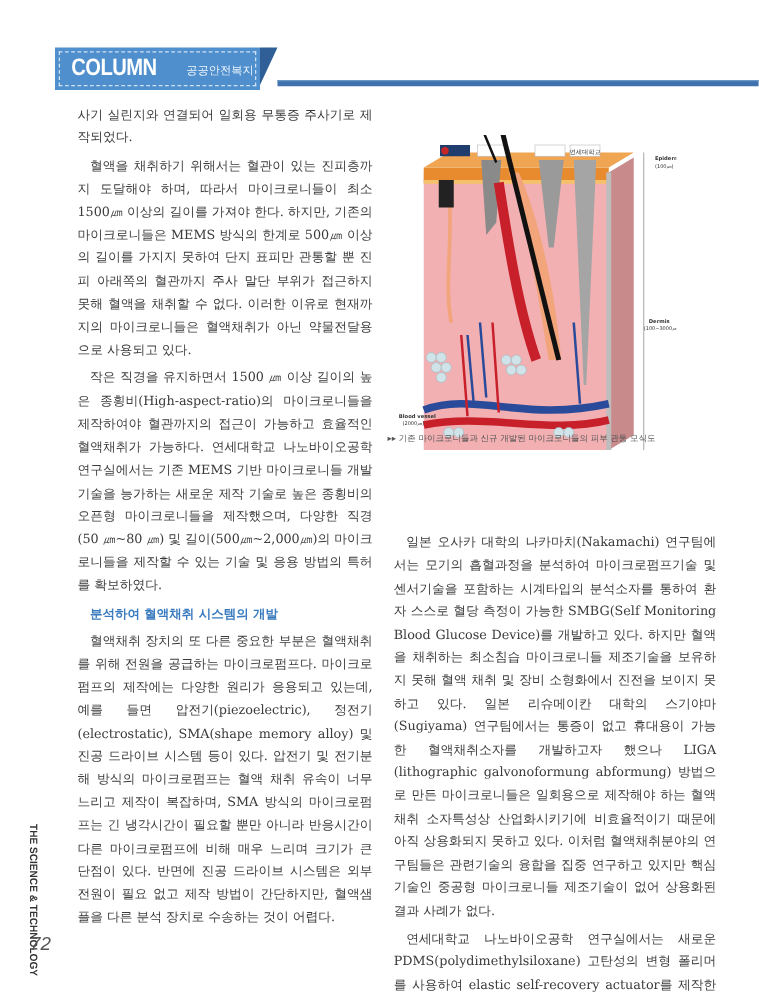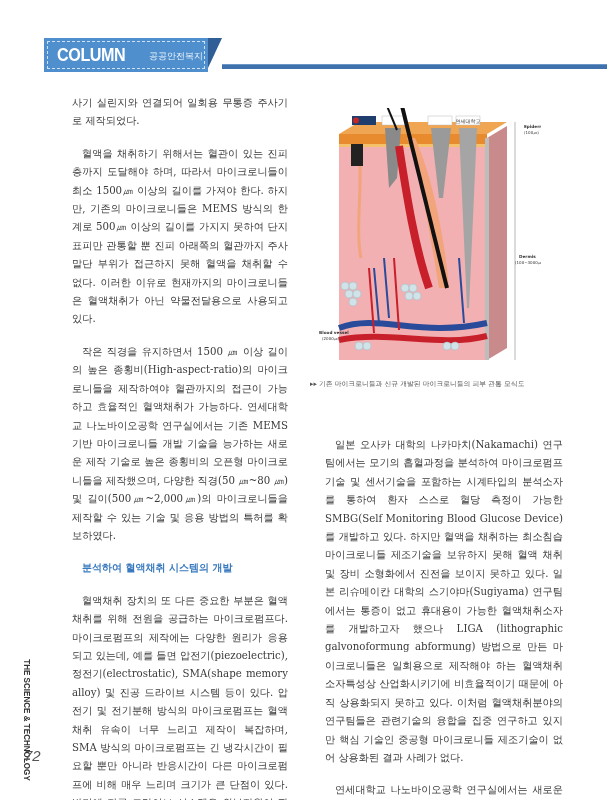--- a/index.html
+++ b/index.html
@@ -8,26 +8,26 @@
   .header-band{position:absolute;left:44px;top:38px;width:164px;height:34px;background:#4f8fce;}
   .header-band .dash{position:absolute;left:3px;top:3px;right:3px;bottom:3px;border:1px dashed #cfe2f5;}
   .header-title{position:absolute;left:57px;top:44px;font-family:"Liberation Sans",sans-serif;font-weight:bold;
        font-size:19px;color:#fff;letter-spacing:-0.5px;transform:scaleX(0.85);transform-origin:left;}
   .header-sub{position:absolute;left:126px;top:50px;font-family:"DejaVu Sans",sans-serif;font-size:9px;color:#eef5fc;margin-left:23px;}
   .header-fold{position:absolute;left:208px;top:38px;width:0;height:0;border-left:14px solid #2f5f96;border-bottom:30px solid transparent;}
   .header-line{position:absolute;left:222px;top:64px;right:0;height:4px;background:#3f72ad;border-top:1px solid #6b96c8;}
   .col{position:absolute;font-size:10.2px;line-height:18.4px;color:#3a3a3a;text-align:justify;}
   .col-left{left:58px;top:80px;width:244px;}
   .col-right{left:311px;top:422px;width:266px;}
-  .col p{margin:14px;text-indent:10px;}
+  .col p{margin:4px;text-indent:10px;}
   .col p.noindent{text-indent:0;}
   .section-head{font-family:"DejaVu Sans",sans-serif;font-weight:bold;color:#3a7bbf;font-size:10px;margin-top:18px;text-indent:0;}
   .figure{position:absolute;left:319px;top:108px;width:222px;height:152px;}
   .figure svg{display:block;}
-  .caption{position:absolute;left:310px;top:379px;font-family:"DejaVu Sans",sans-serif;font-size:6.8px;color:#555;}
+  .caption{position:absolute;left:310px;top:346px;font-family:"DejaVu Sans",sans-serif;font-size:6.8px;color:#555;}
   .side-label{position:absolute;left:22px;top:656px;font-family:"Liberation Sans",sans-serif;font-weight:bold;font-size:8.5px;
        color:#333;writing-mode:vertical-rl;letter-spacing:0px;transform:scaleY(0.95);}
   .page-num{position:absolute;left:24px;top:747px;font-family:"Liberation Sans",sans-serif;font-size:15px;color:#555;font-style:italic;}
 </style>
 </head>
 <body>
 
 <div class="header-band">
   <div class="dash"></div>
 </div>

